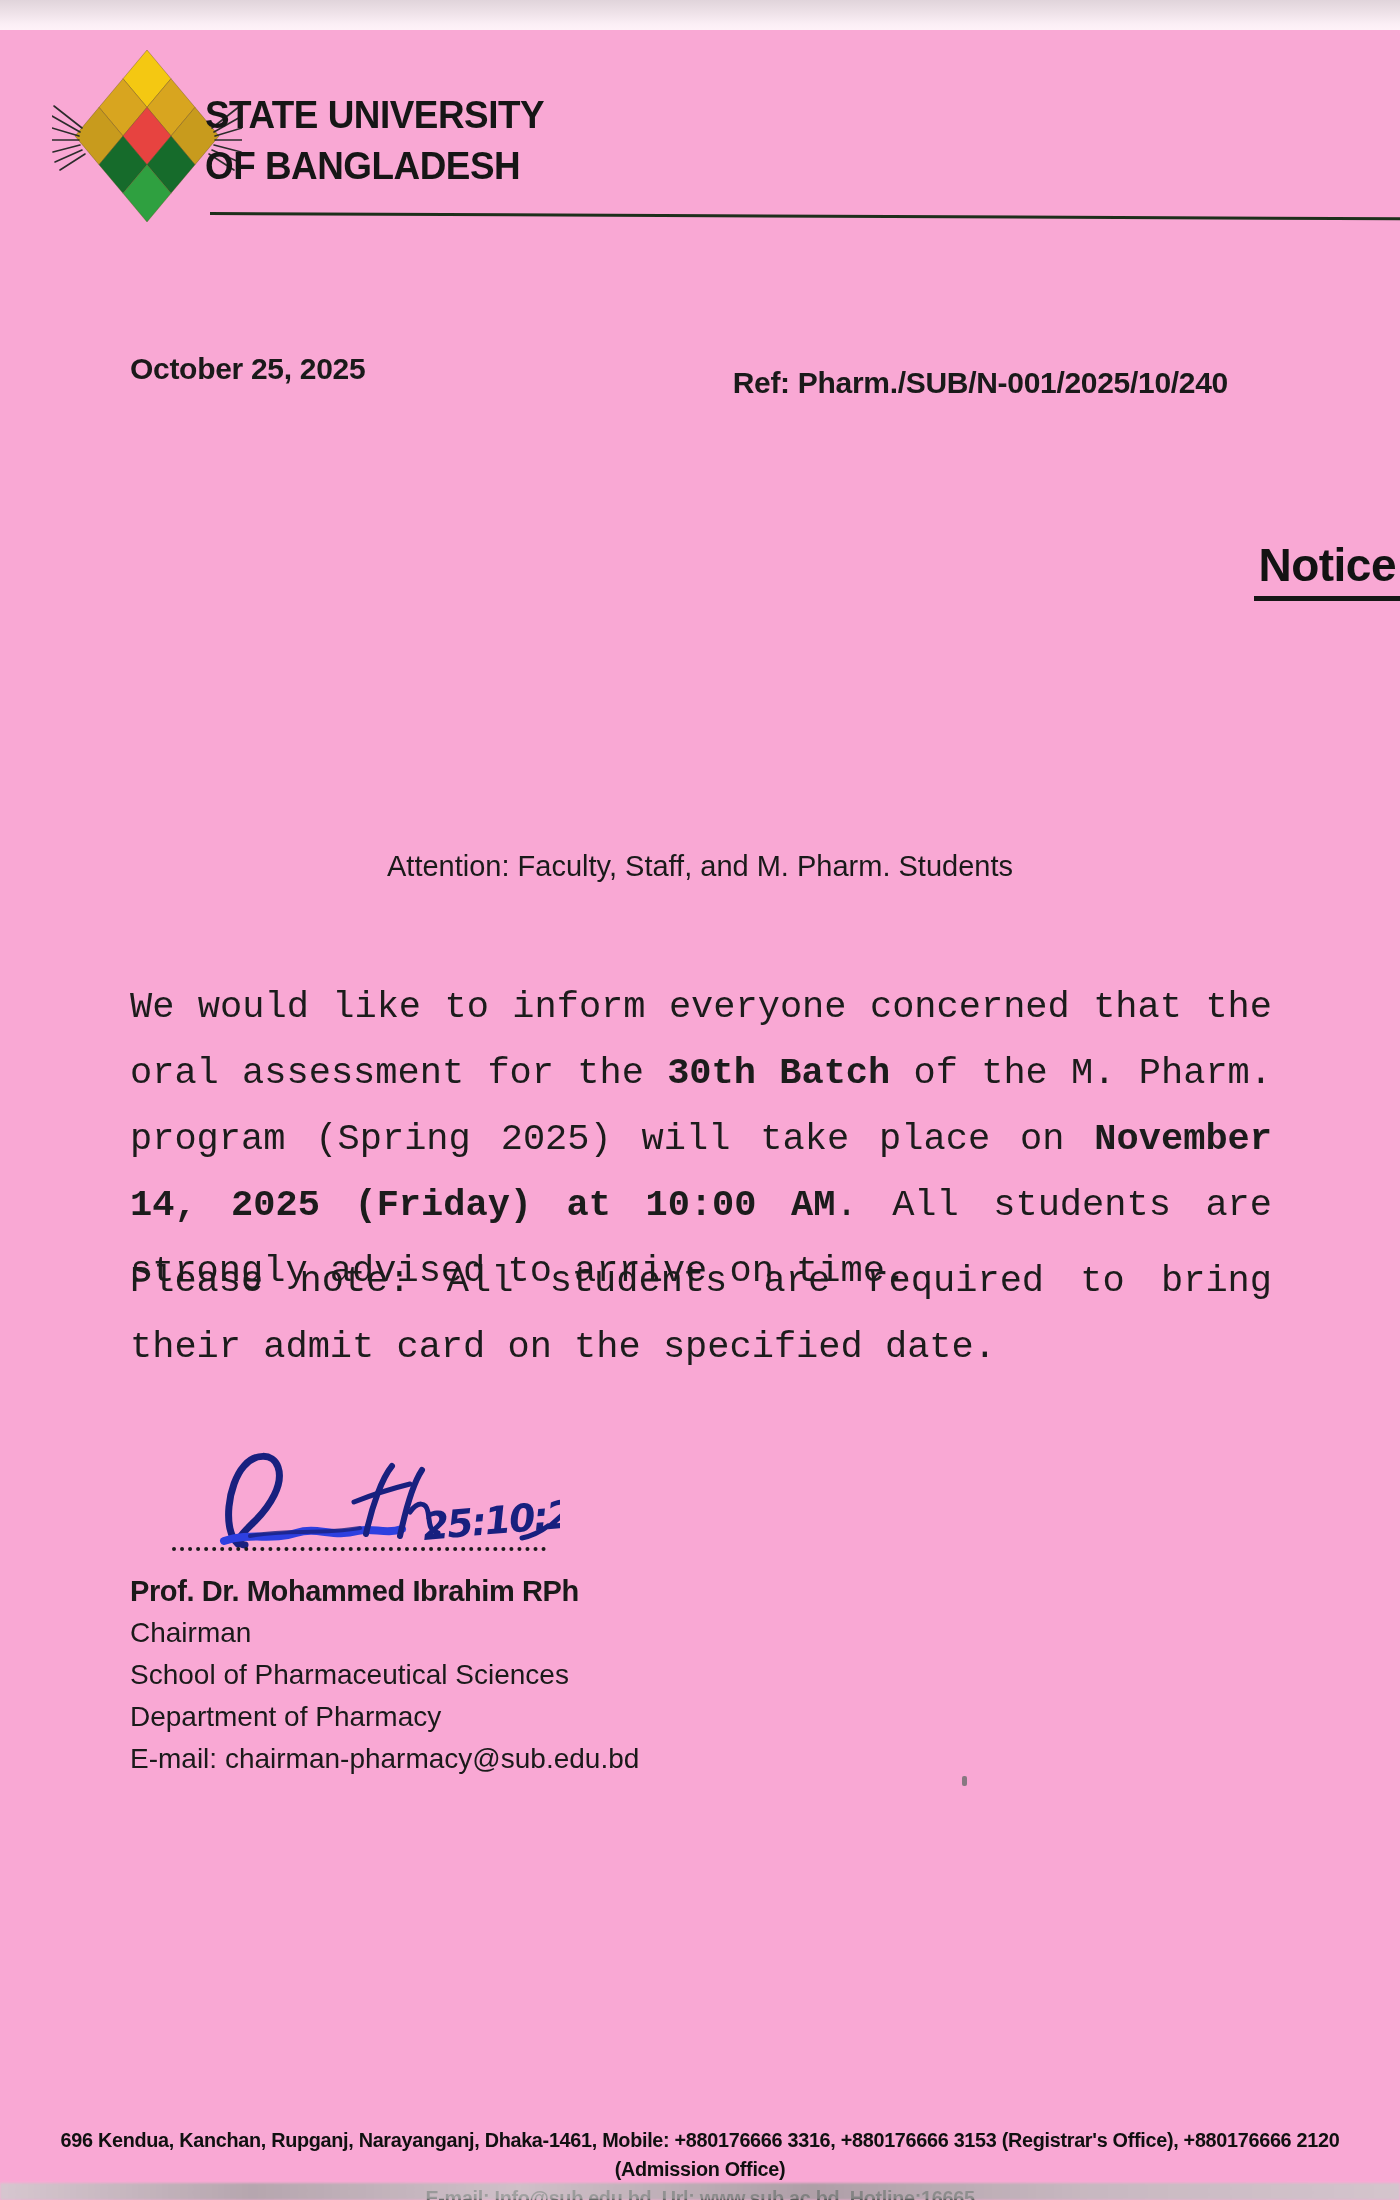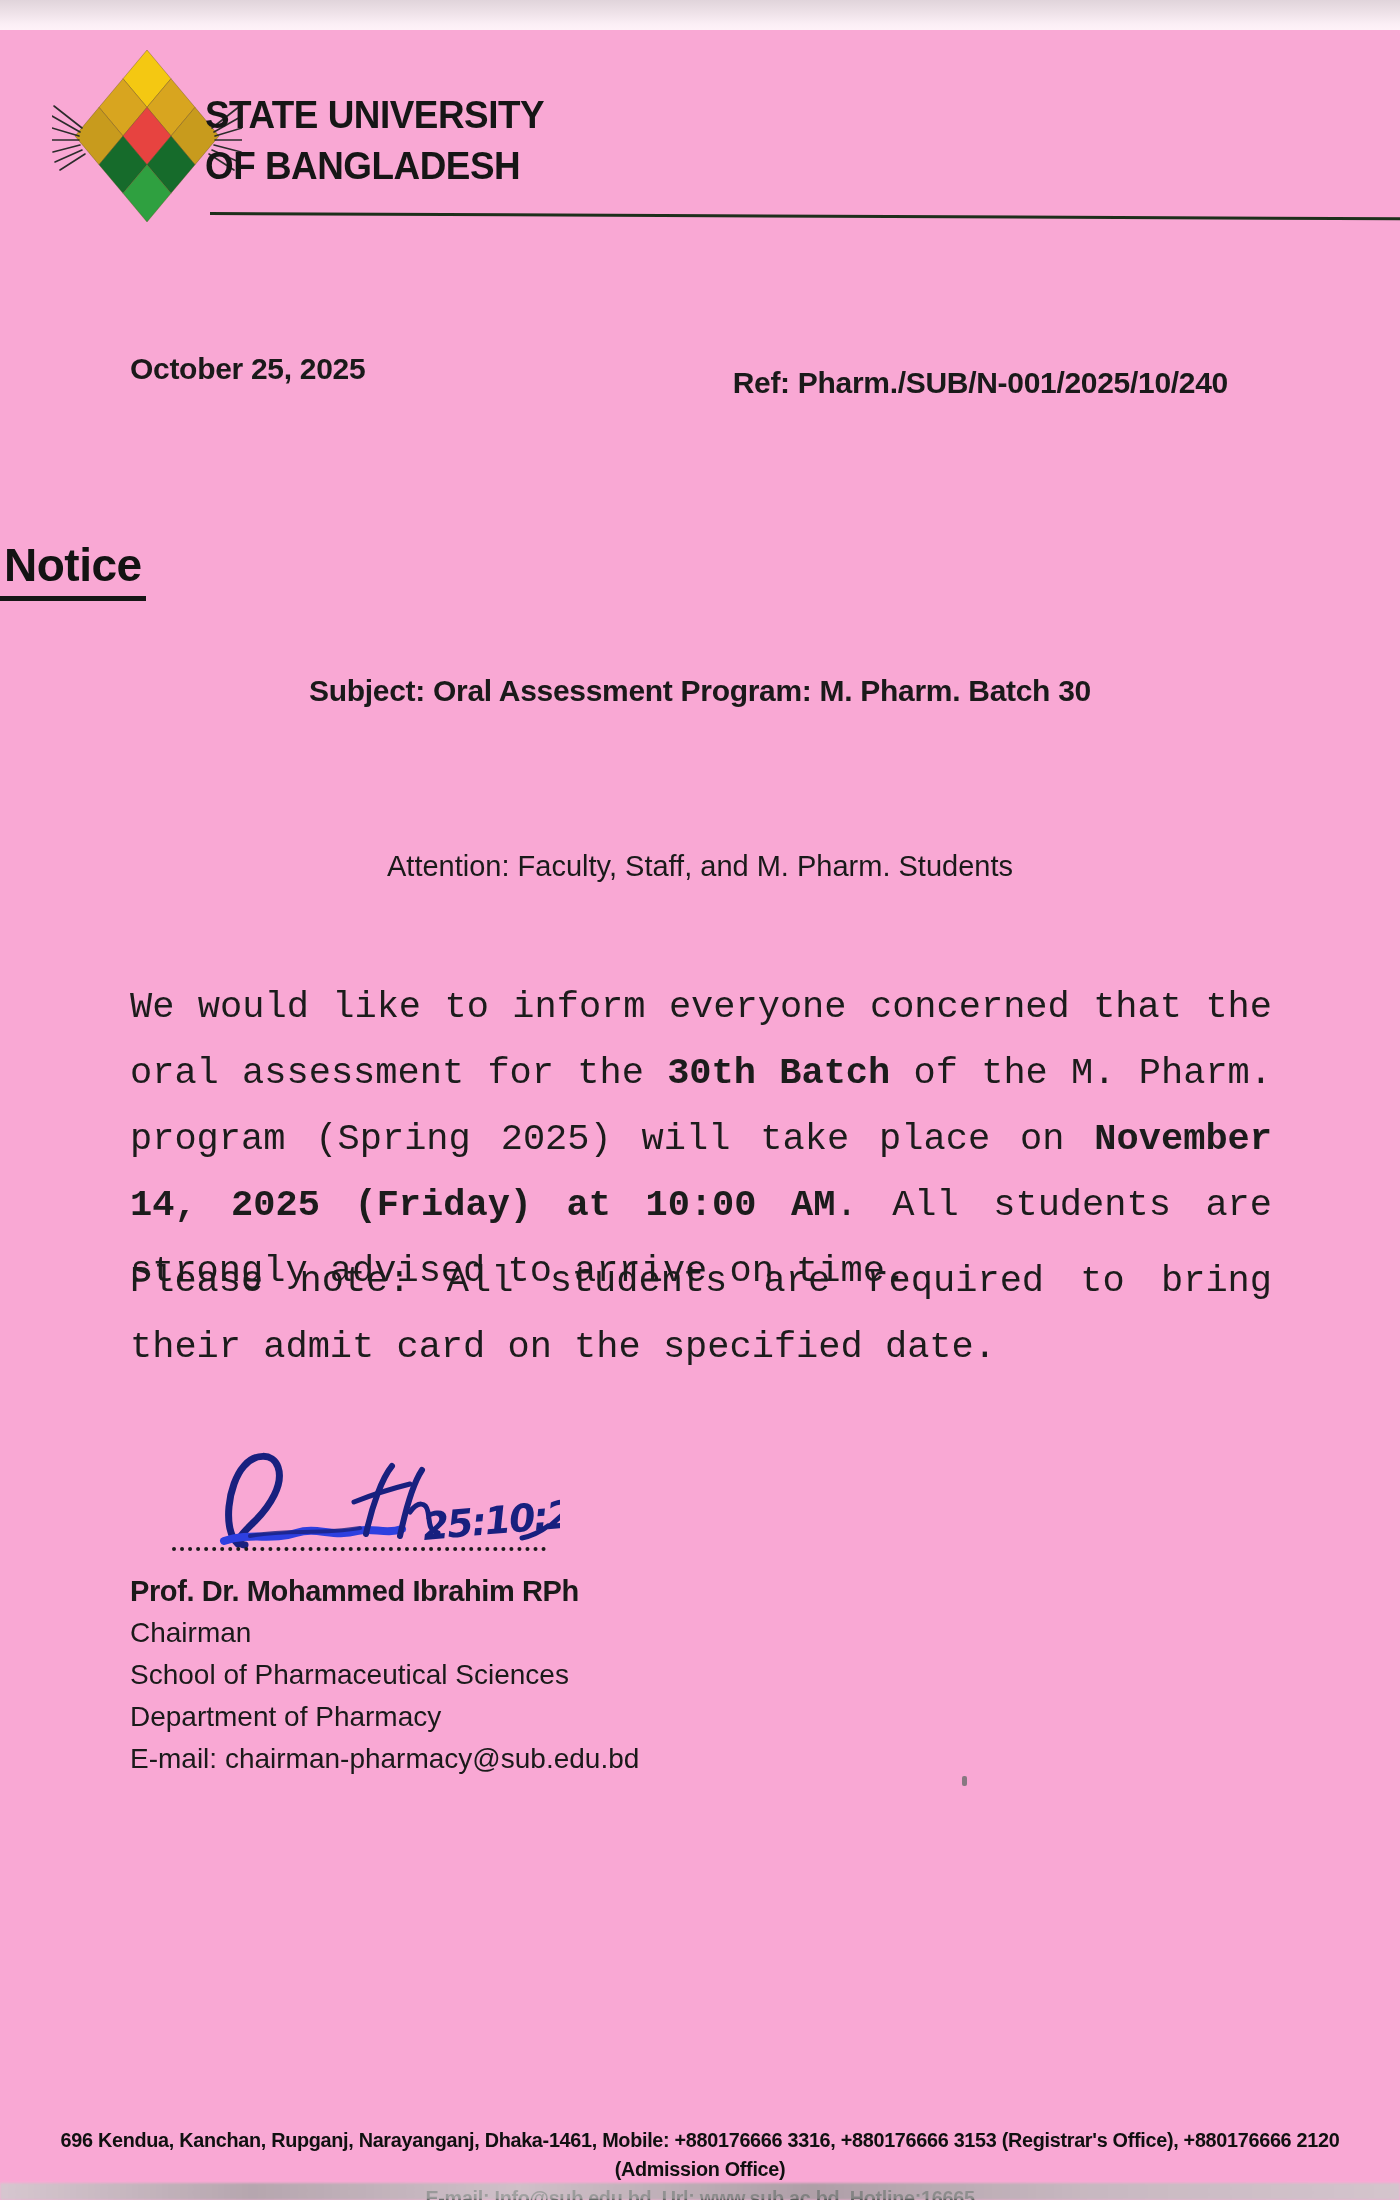--- a/index.html
+++ b/index.html
@@ -29,21 +29,21 @@
     letter-spacing:-0.5px;transform:scaleX(0.97);transform-origin:left;
   }
   .rule{
     left:210px;top:212px;width:1190px;height:3px;background:#1d301b;
     transform:rotate(0.25deg);transform-origin:left center;
   }
   
   .date{left:130px;top:352px;font-weight:bold;font-size:30px;letter-spacing:-0.3px;}
   .ref{left:0;top:350px;width:1228px;text-align:right;font-weight:bold;font-size:30px;letter-spacing:-0.3px;margin-top:16px;}
   
-  .title-wrap{left:0;top:538px;width:1400px;text-align:left;}
+  .title-wrap{left:0;top:538px;width:1400px;text-align:right;}
   .title{
     display:inline-block;font-weight:bold;font-size:46px;letter-spacing:-0.5px;
     border-bottom:5px solid #161616;padding:0 4px 4px 4px;color:#131313;
   }
   .subject{left:0;top:674px;width:1400px;text-align:center;font-weight:bold;font-size:30px;letter-spacing:-0.3px;}
   .attention{left:0;top:850px;width:1400px;text-align:center;font-size:29px;}
   
   .body-para{
     left:130px;width:1142px;margin:0;
     font-size:37px;line-height:66px;text-align:justify;color:#1c1c1c;font-family:Liberation Mono, monospace;
@@ -107,21 +107,20 @@
   </div>
   <div class="abs rule"></div>
 
   <div class="abs date">October 25, 2025</div>
   <div class="abs ref">Ref: Pharm./SUB/N-001/2025/10/240</div>
 
   <div class="abs title-wrap">
     <span class="title">Notice</span>
   </div>
 
-  <div class="abs subject">Subject: Oral Assessment Program: M. Pharm. Batch 30</div>
   <div class="abs attention">Attention: Faculty, Staff, and M. Pharm. Students</div>
 
   <p class="abs body-para p1"><span>We would like to inform everyone concerned that the oral assessment for the </span><span class="b">30th Batch</span><span> of the M. Pharm. program (Spring 2025) will take place on </span><span class="b">November 14, 2025 (Friday) at 10:00 AM</span><span>. All students are strongly advised to arrive on time.</span></p>
 
   <p class="abs body-para p2">Please note: All students are required to bring their admit card on the specified date.</p>
 
   <svg class="abs sig-svg" viewBox="0 0 400 110">
     <g fill="none" stroke-linecap="round" stroke-linejoin="round">
       <path d="M 78 98 C 62 84, 68 38, 84 20 C 94 8, 113 6, 118 21 C 124 38, 110 60, 95 75 C 84 86, 71 97, 85 99" stroke="#18207f" stroke-width="7"></path>
       <path d="M 64 95 C 90 86, 112 95, 136 87 C 158 80, 172 92, 198 85 C 212 81, 226 89, 242 83" stroke="#2d3fe0" stroke-width="8"></path>

